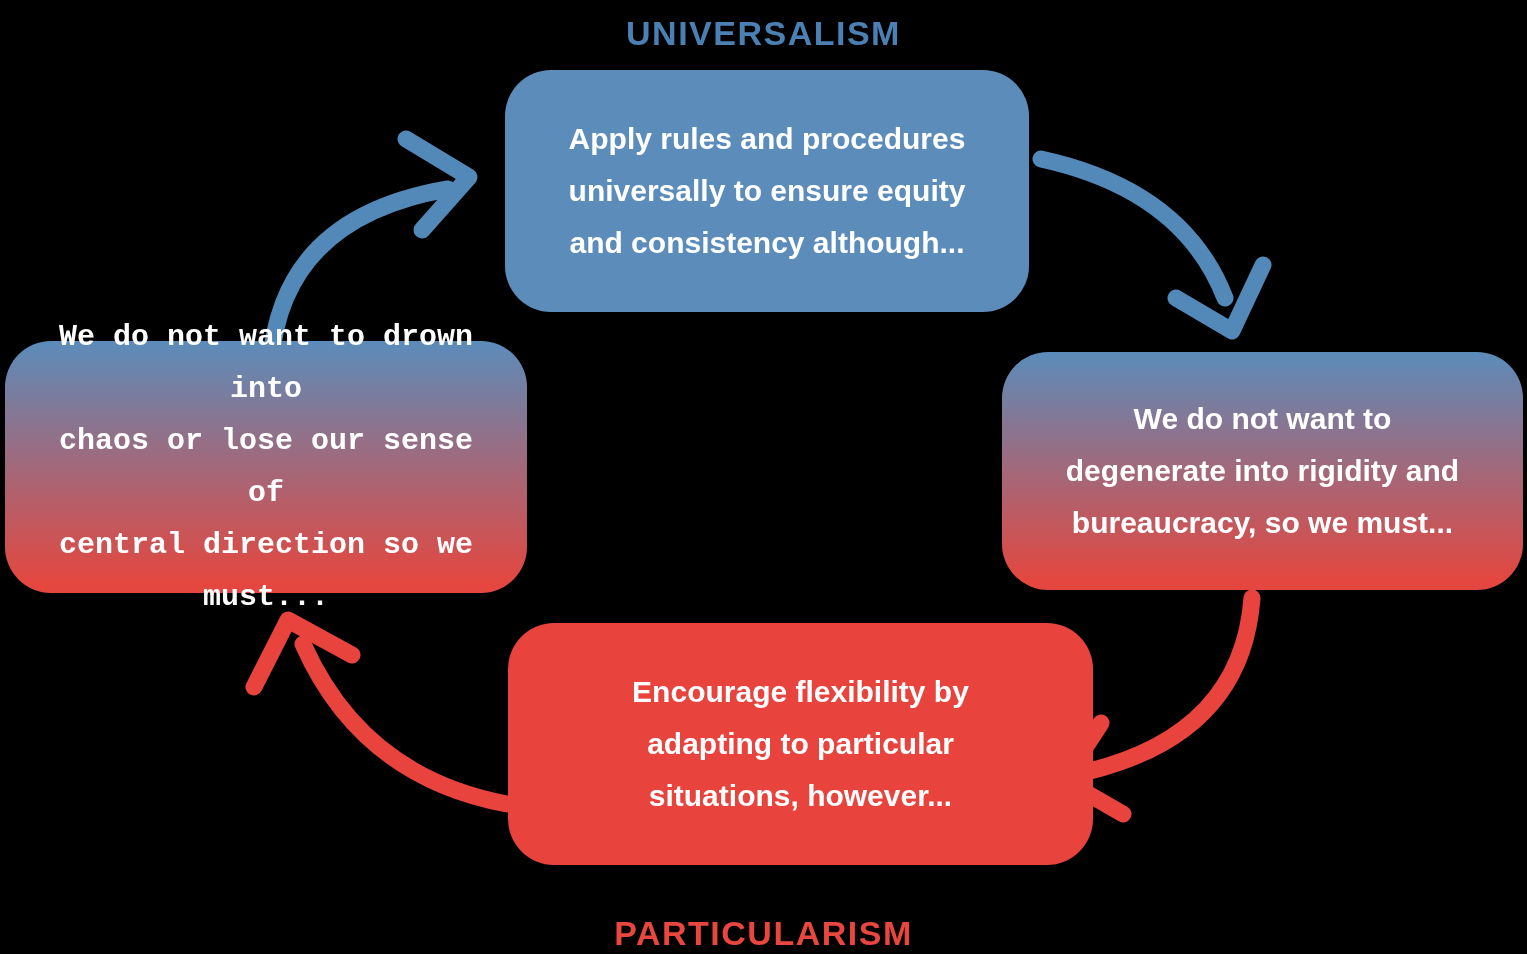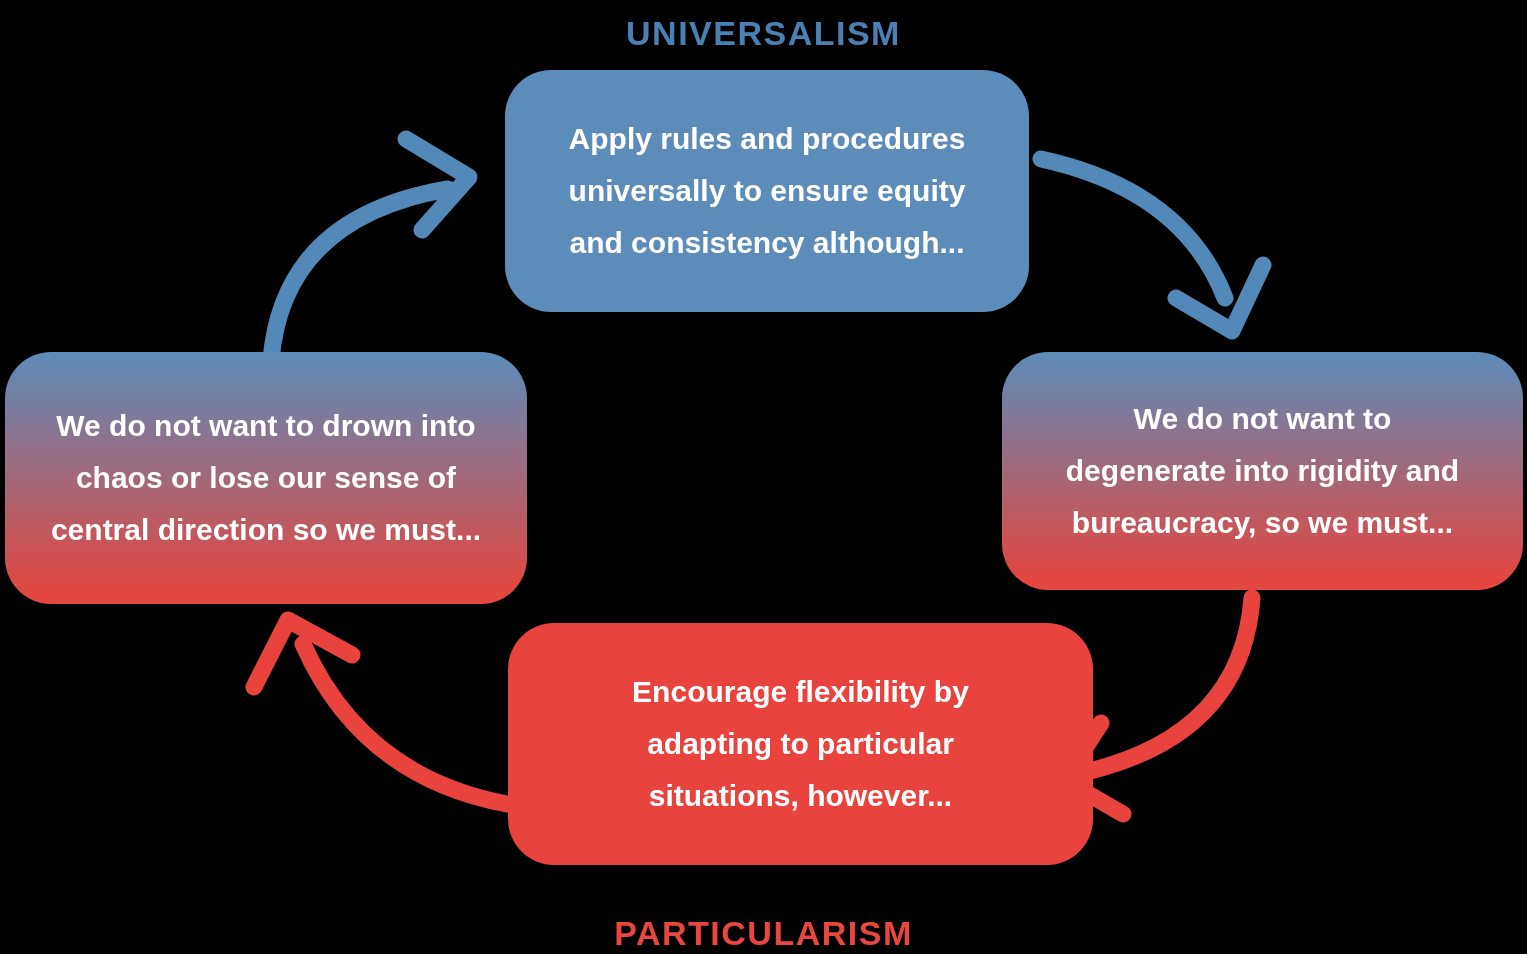--- a/index.html
+++ b/index.html
@@ -39,22 +39,22 @@
     font-size: 30px;
     line-height: 52px;
     padding: 0 36px;
     box-sizing: border-box;
   }
   .box-text { white-space: pre-line; }
   .box.top    { left: 505px;  top: 70px;  width: 524px; height: 242px; background: var(--blue); }
   .box.right  { left: 1002px; top: 352px; width: 521px; height: 238px;
                 background: linear-gradient(180deg, var(--blue) 0%, var(--gradient-red) 96%); }
   .box.bottom { left: 508px;  top: 623px; width: 585px; height: 242px; background: var(--red); }
-  .box.left   { left: 5px;    top: 352px; width: 522px; height: 252px;
-                background: linear-gradient(180deg, var(--blue) 0%, var(--gradient-red) 96%); }
+  .box.left   { left: 5px;    top: 341px; width: 522px; height: 252px;
+                background: linear-gradient(180deg, var(--blue) 0%, var(--gradient-red) 96%); font-family: Liberation Mono, monospace; }
   svg.arrows {
     position: absolute;
     left: 0;
     top: 0;
   }
   .arrow-blue { color: var(--blue-arrow); }
   .arrow-red  { color: var(--red-arrow); }
 </style>
 </head>
 <body>

